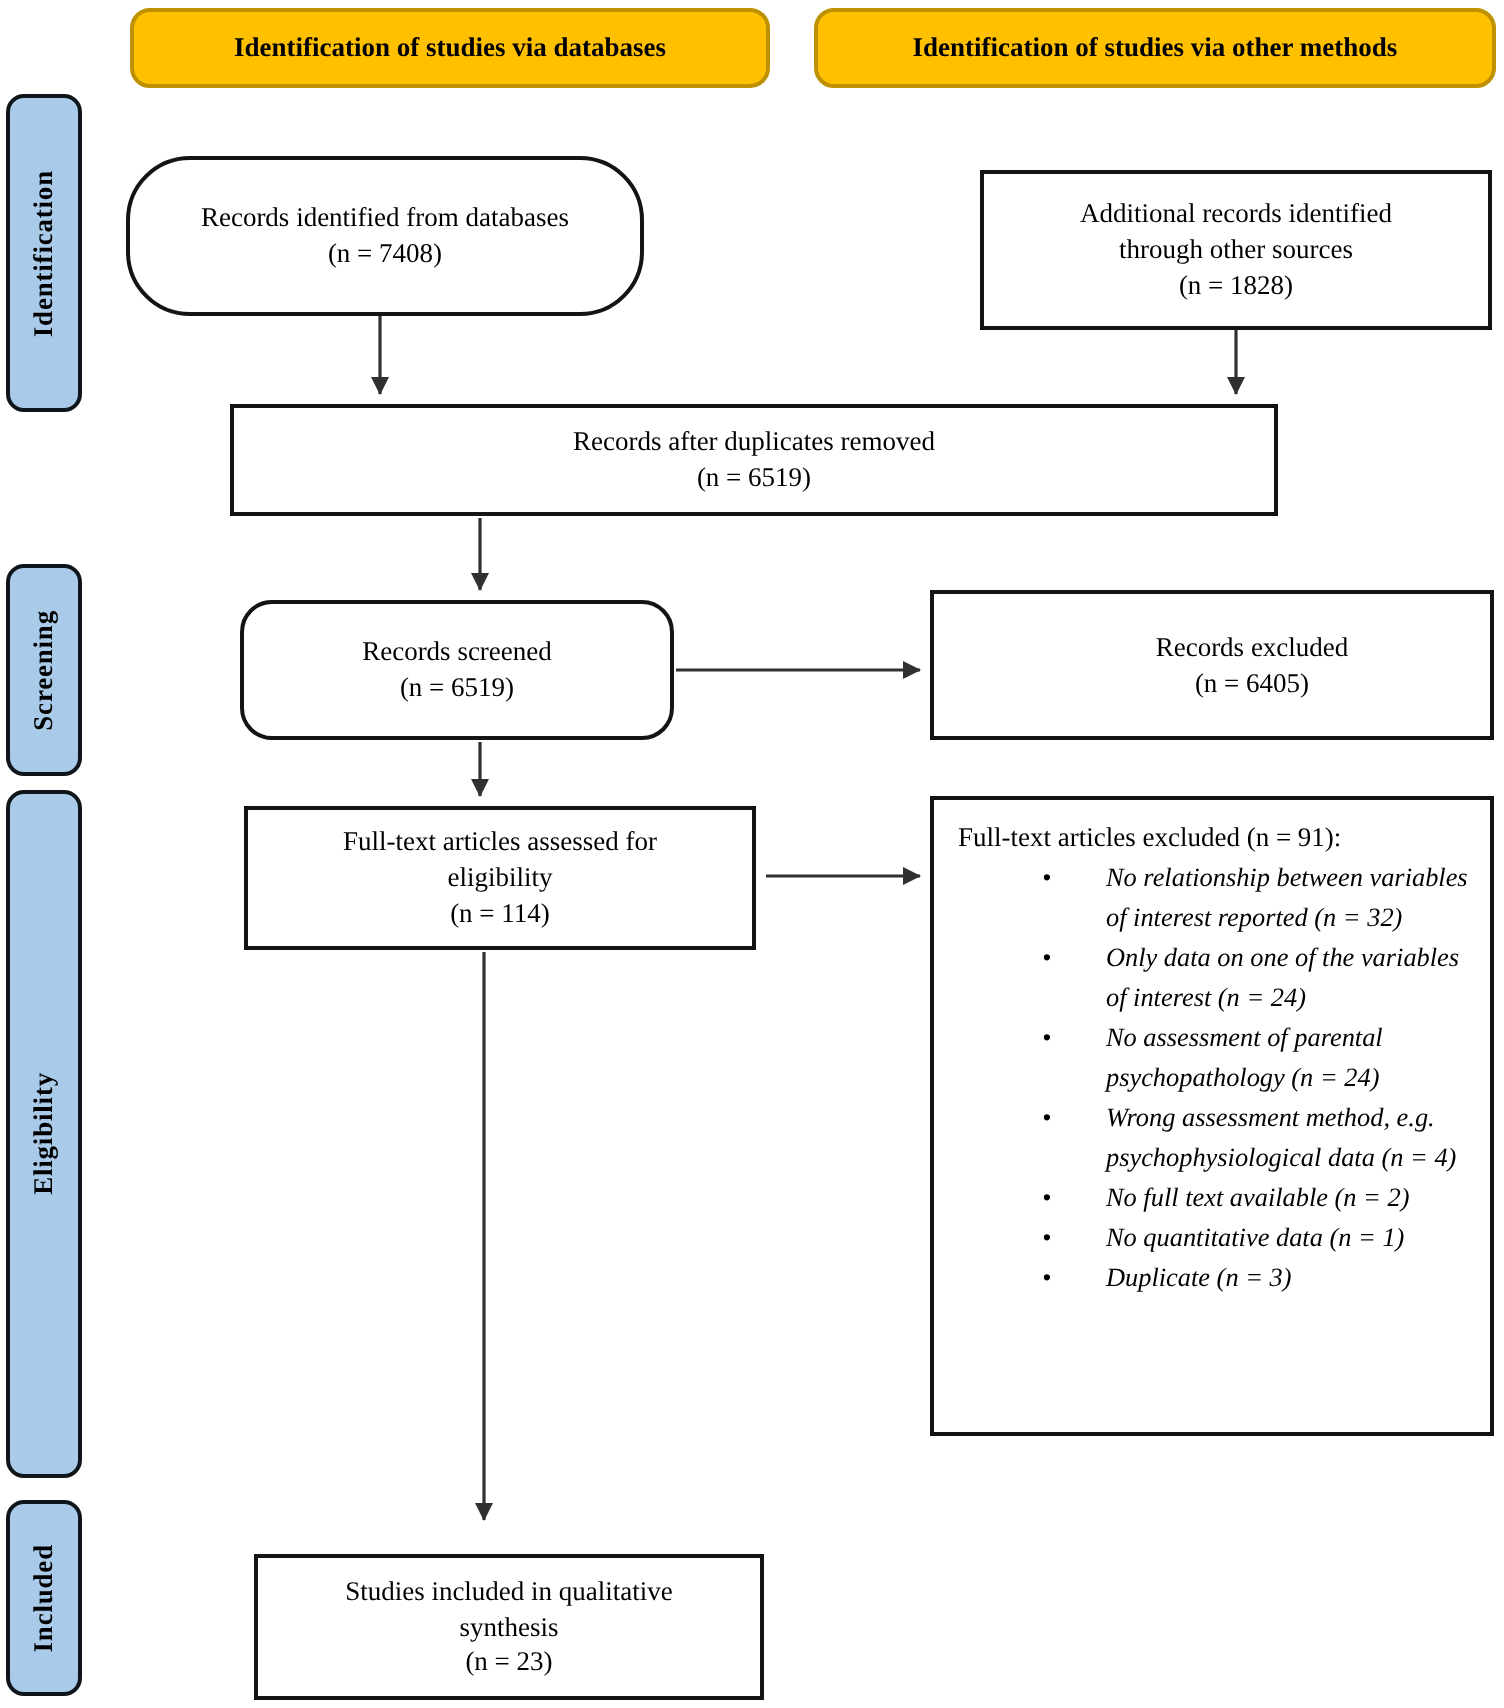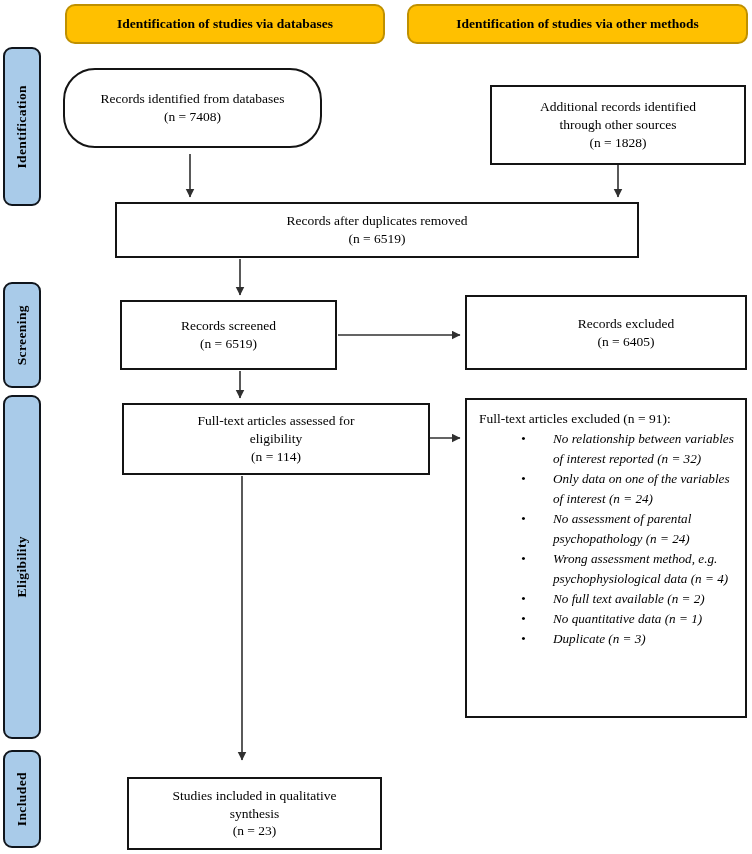--- a/index.html
+++ b/index.html
@@ -76,26 +76,26 @@
     box-sizing: border-box;
     display: flex;
     align-items: center;
     justify-content: center;
     text-align: center;
     font-size: 13.5px;
     line-height: 1.32;
   }
   .fbox .txt { white-space: pre-line; padding: 2px 6px; }
 
-  .box-a { left: 63px;  top: 68px;  width: 259px; height: 80px; border-radius: 32px; }
+  .box-a { left: 63px;  top: 78px;  width: 259px; height: 80px; border-radius: 32px; }
   .box-b { left: 490px; top: 73px;  width: 256px; height: 80px; margin-top: 12px; }
   .box-c { left: 115px; top: 202px; width: 524px; height: 56px; }
-  .box-d { left: 120px; top: 300px; width: 217px; height: 70px; }
+  .box-d { left: 120px; top: 300px; width: 217px; height: 70px; border-radius: 16px; }
   .box-e { left: 465px; top: 295px; width: 282px; height: 75px; padding-left: 40px; }
-  .box-f { left: 122px; top: 403px; width: 308px; height: 72px; }
+  .box-f { left: 122px; top: 403px; width: 256px; height: 72px; }
   .box-h { left: 127px; top: 765px; width: 255px; height: 73px; margin-top: 12px; }
 
   .box-g {
     left: 465px; top: 398px; width: 282px; height: 320px;
     display: block;
     text-align: left;
     padding: 9px 8px 9px 12px;
   }
   .excluded-title { font-size: 13.5px; line-height: 20px; }
   .excluded-list {

